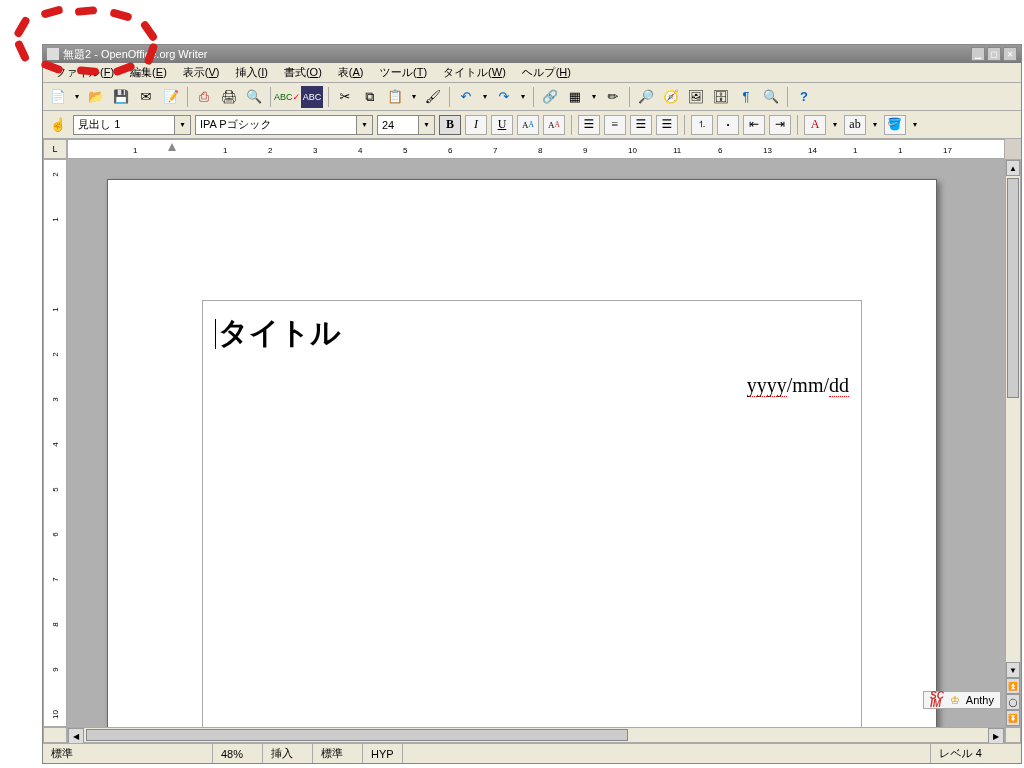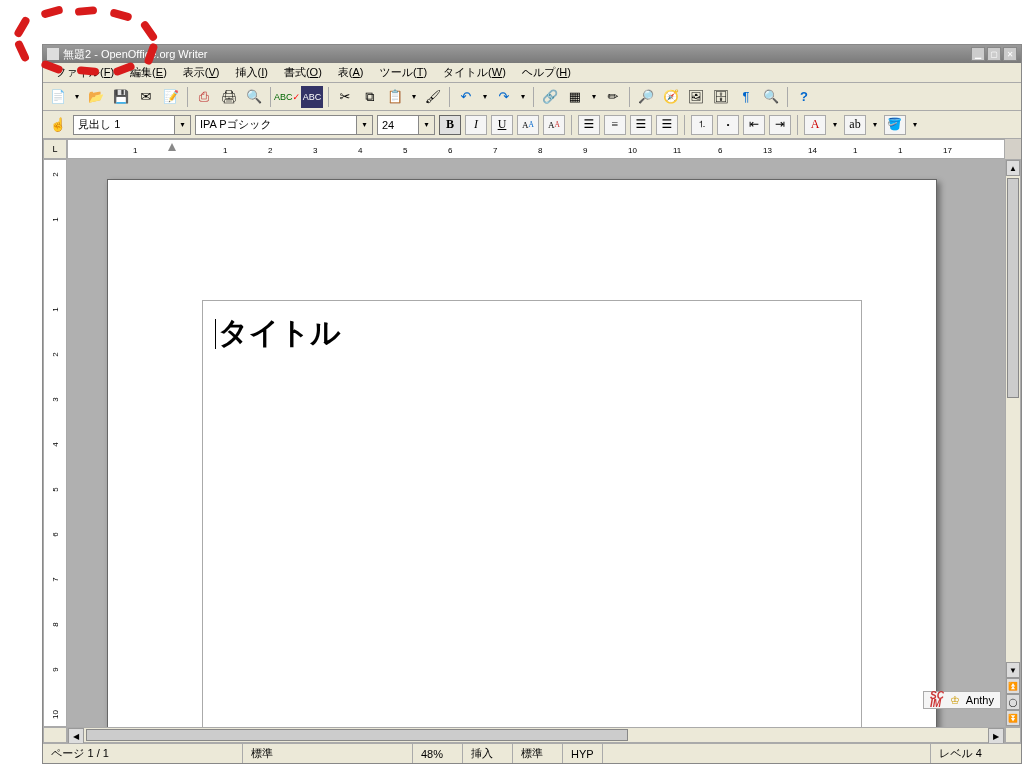--- a/index.html
+++ b/index.html
@@ -230,20 +230,21 @@
           <span class="hruler-num" style="left:785px">1</span>
           <span class="hruler-num" style="left:830px">1</span>
           <span class="hruler-num" style="left:875px">17</span>
         </div>
       </div>
 
       <div class="doc-area">
         <div class="page">
           <div class="text-frame">
             <div class="doc-title"><span class="cursor"></span><span>タイトル</span></div>
+            <div class="doc-date"><span class="sp">yyyy</span>/mm/<span class="sp">dd</span></div>
           </div>
         </div>
       </div>
 
       <div class="vscroll">
         <div class="scroll-btn">▲</div>
         <div class="scroll-track">
             <div class="scroll-thumb" style="top:2px;height:220px"></div>
           </div>
         <div class="scroll-btn">▼</div>
@@ -266,21 +267,20 @@
       <div class="scroll-btn" style="width:16px">◀</div>
       <div class="scroll-track">
           <div class="scroll-thumb"></div>
         </div>
       <div class="scroll-btn" style="width:16px">▶</div>
     </div>
     <div style="width:16px;background:#ece9d8;border:1px solid #aaa"></div>
   </div>
 
   <div class="statusbar">
-    <div class="status-cell" style="width:200px">ページ 1 / 1</div>
     <div class="status-cell" style="width:170px">標準</div>
     <div class="status-cell" style="width:50px">48%</div>
     <div class="status-cell" style="width:50px">挿入</div>
     <div class="status-cell" style="width:50px">標準</div>
     <div class="status-cell" style="width:40px">HYP</div>
     <div class="status-cell" style="flex:1"></div>
     <div class="status-cell" style="width:90px;border-right:none">レベル 4</div>
   </div>
 
 </div>

